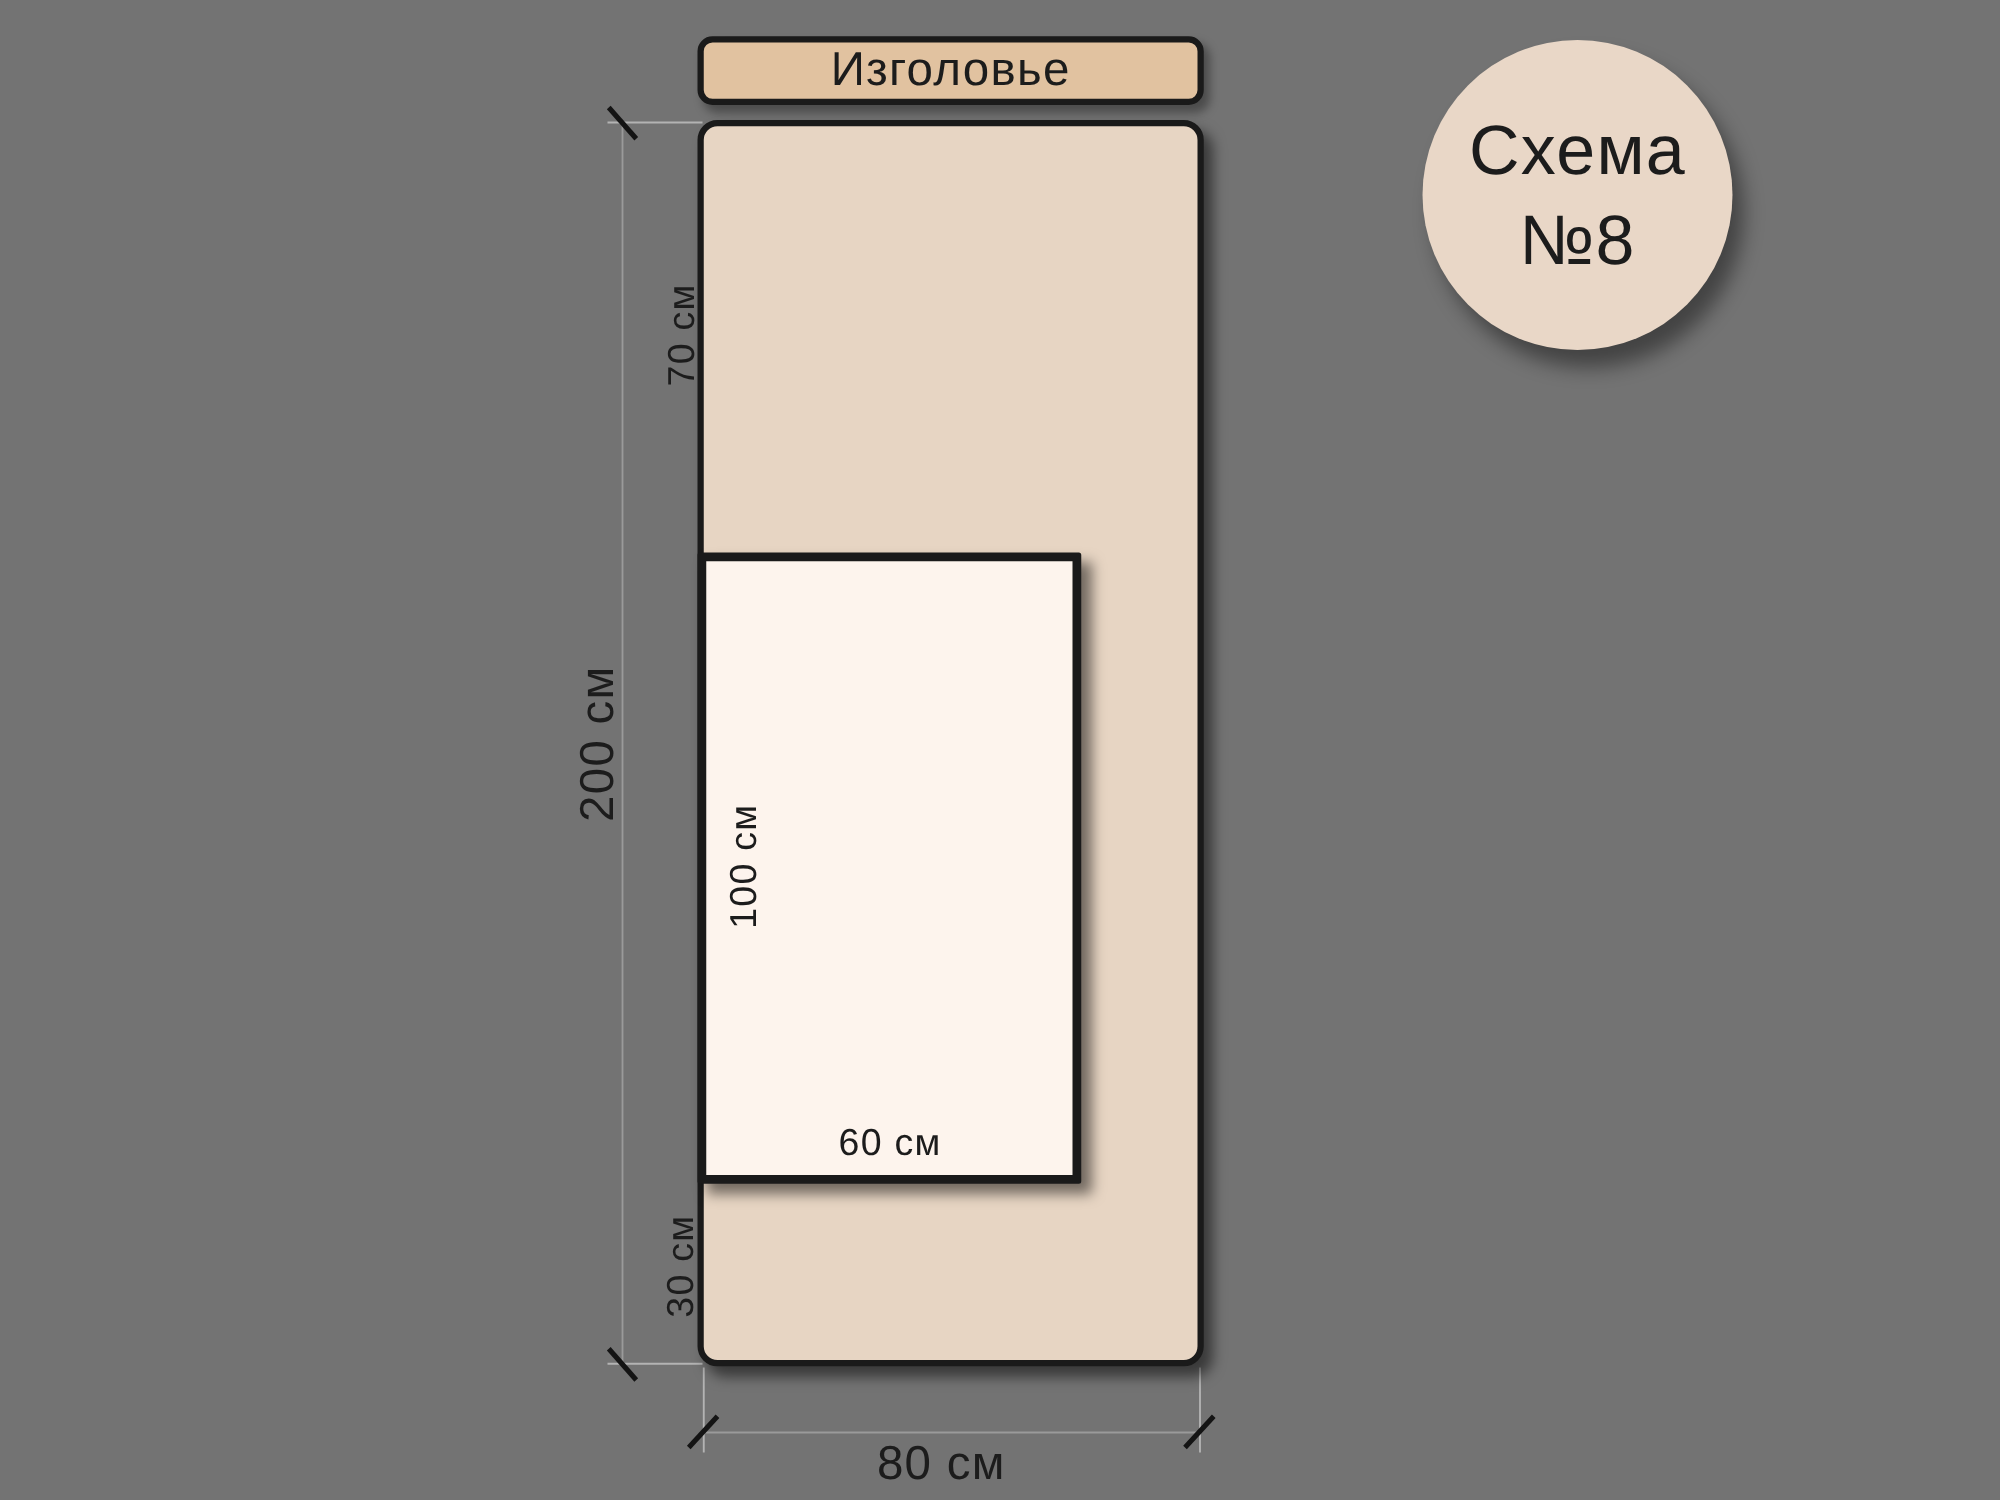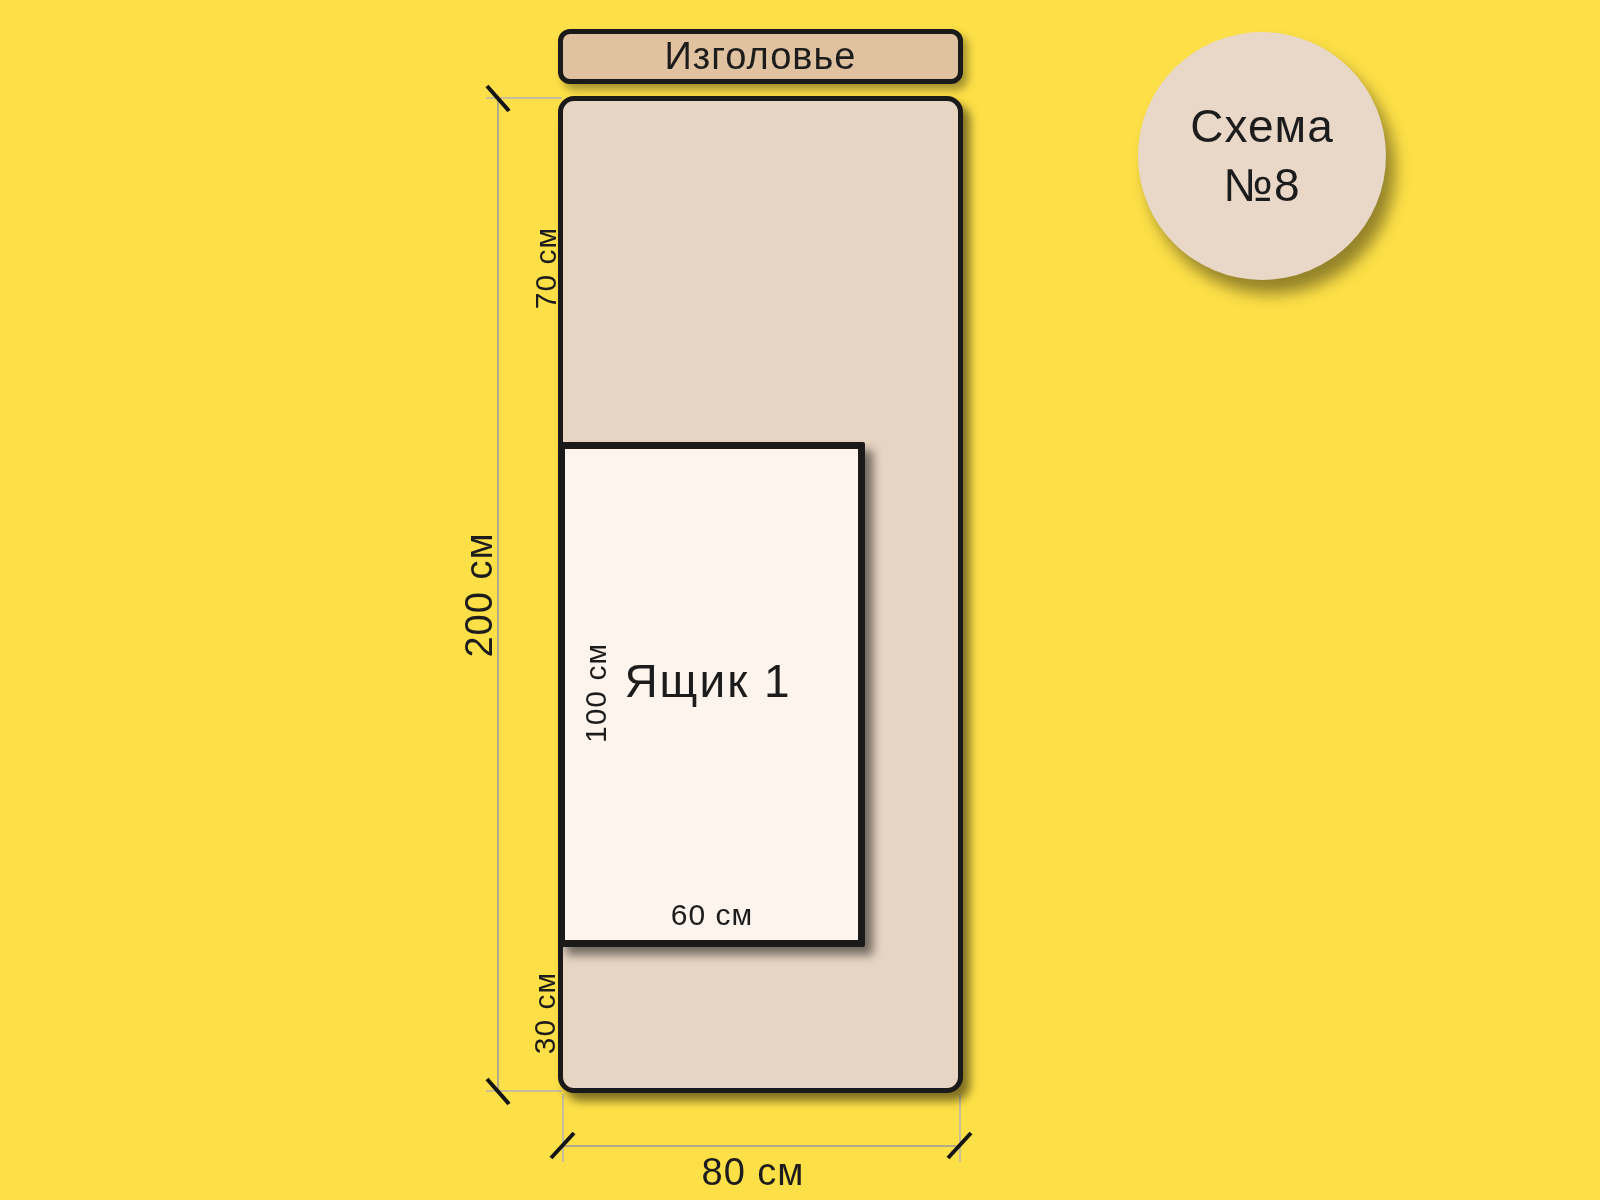--- a/index.html
+++ b/index.html
@@ -1,17 +1,17 @@
 <!DOCTYPE html>
 <html><head>
 <meta charset="utf-8">
 <style>
   html,body{margin:0;padding:0;background:#ffffff;}
   #canvas{
-    position:relative;width:1600px;height:1200px;background:#fde047;overflow:hidden;
+    position:relative;width:1600px;height:1200px;background:#737373;overflow:hidden;
     font-family:"Liberation Sans","DejaVu Sans",sans-serif;color:#1c1c1c;
   }
   #dims{position:absolute;left:0;top:0;width:1600px;height:1200px;}
   #dims line.ext{stroke:#b3b3b3;stroke-width:1.5;}
   #dims line.dim{stroke:#9a9a9a;stroke-width:1.5;}
   #dims line.tick{stroke:#141414;stroke-width:4;}
   .box{position:absolute;box-sizing:border-box;border:5px solid #1a1a1a;}
   .headboard{
     left:558px;top:29px;width:405px;height:55px;border-radius:12px;
     background:#e1c2a0;box-shadow:5px 6px 8px rgba(0,0,0,.35);
@@ -23,21 +23,21 @@
     background:#e7d5c3;box-shadow:7px 8px 10px rgba(0,0,0,.5);
   }
   .drawer{
     left:558px;top:442px;width:307px;height:505px;border-radius:2px;border-width:7px;
     background:#fdf4ed;box-shadow:8px 8px 10px rgba(0,0,0,.5);
   }
   .badge{
     position:absolute;left:1138px;top:32px;width:248px;height:248px;border-radius:50%;
     background:#e9d7c7;box-shadow:9px 14px 16px rgba(0,0,0,.42);
     display:flex;flex-direction:column;align-items:center;justify-content:center;
-    font-size:46px;line-height:1.28;letter-spacing:1px;
+    font-size:56px;line-height:1.28;letter-spacing:1px;
   }
   .lbl{
     position:absolute;white-space:nowrap;font-size:30px;letter-spacing:1px;
     transform:translate(-50%,-50%);
   }
   .lbl.rot{transform:translate(-50%,-50%) rotate(-90deg);}
   .lbl.size-lg{font-size:38px;}
   .drawer-title{font-size:46px;letter-spacing:2px;}
 </style>
 </head>
@@ -73,20 +73,19 @@
   <span class="lbl rot" style="left:546px;top:268px">70 см</span>
 
   <span class="lbl rot" style="left:545px;top:1013px">30 см</span>
 
   <span class="lbl size-lg" style="left:753px;top:1172px">80 см</span>
 
   <span class="lbl rot" style="left:596px;top:693px">100 см</span>
 
   <span class="lbl" style="left:712px;top:915px">60 см</span>
 
-  <span class="lbl drawer-title" style="left:708px;top:681px">Ящик 1</span>
 
   <div class="badge">
     <span>Схема</span>
     <span>№8</span>
   </div>
 
 </div>
 
 </body></html>

